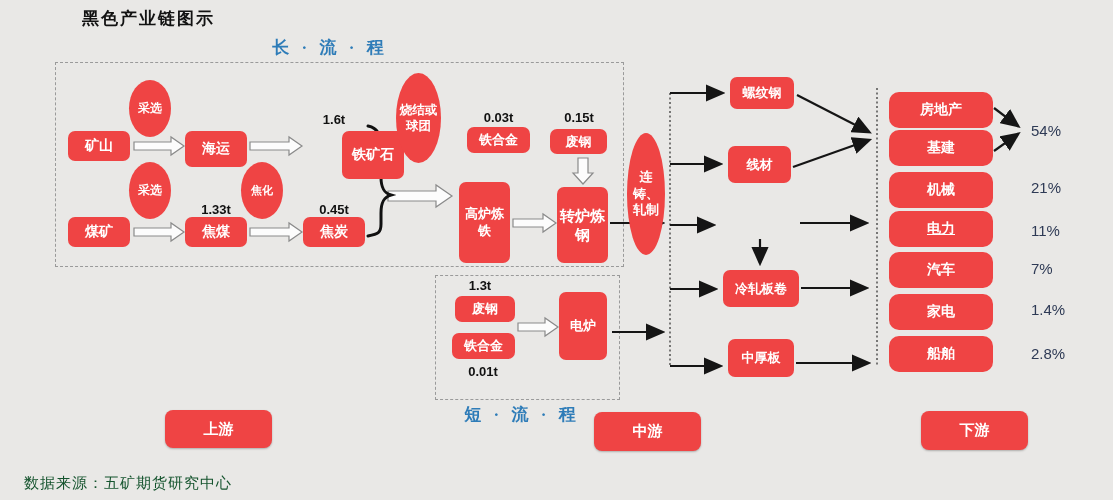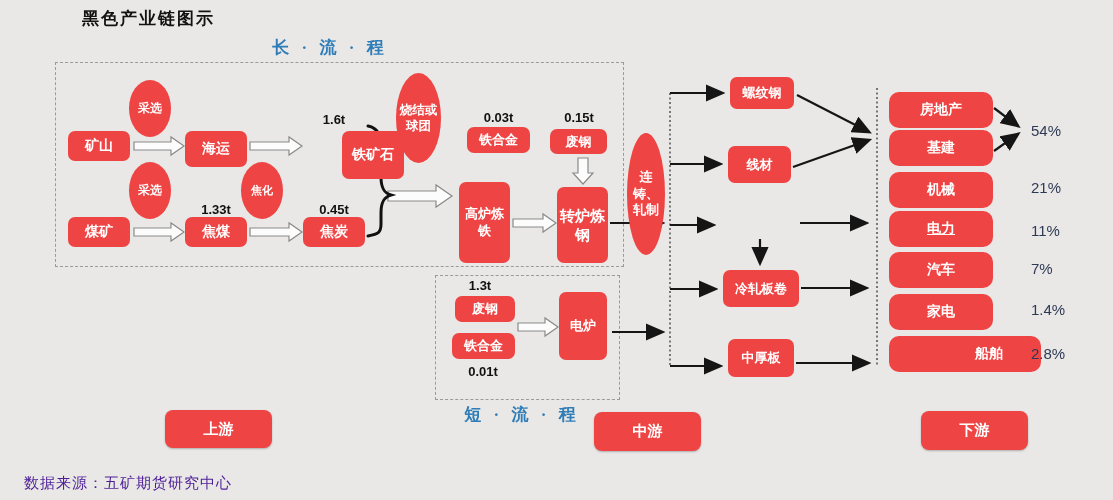--- a/index.html
+++ b/index.html
@@ -9,21 +9,21 @@
   .title{font-size:17px;font-weight:bold;color:#121212;letter-spacing:2px;}
   .proc-label{font-family:"Liberation Serif","DejaVu Serif",serif;font-size:17px;font-weight:bold;
     color:#2e7cb8;text-align:center;letter-spacing:4px;}
   .dashed-box{border:1px dashed #9a9a9a;}
   .rbox{background:#ef4444;color:#ffffff;font-weight:bold;display:flex;align-items:center;
     justify-content:center;border-radius:7px;font-size:14px;white-space:nowrap;text-align:center;}
   .roval{border-radius:50%;}
   .vert{white-space:normal;width:1.15em;word-break:break-all;line-height:1.3;text-align:center;}
   .qty{font-size:13px;font-weight:bold;color:#111111;text-align:center;}
   .pct{font-size:15px;color:#2e3a55;font-weight:500;}
-  .src{font-size:15px;color:#4c1d95;font-weight:500;letter-spacing:1px;}
+  .src{font-size:15px;color:#14532d;font-weight:500;letter-spacing:1px;}
   .stage-btn{border-radius:8px;font-size:15px;box-shadow:0 1px 2px rgba(0,0,0,.25);}
   svg{position:absolute;left:0;top:0;}
 </style>
 </head>
 <body>
 
 <div id="stage">
 
   <div class="abs title" style="left:82px;top:7px;">黑色产业链图示</div>
   <div class="abs proc-label" style="left:255px;top:36px;width:150px;">长 · 流 · 程</div>
@@ -111,21 +111,21 @@
   <div class="abs rbox" style="left:728px;top:146px;width:63px;height:37px;font-size:13px;">线材</div>
   <div class="abs rbox" style="left:728px;top:339px;width:66px;height:38px;font-size:13px;">中厚板</div>
   <div class="abs rbox" style="left:723px;top:270px;width:76px;height:37px;font-size:13px;">冷轧板卷</div>
 
   <div class="abs rbox" style="left:889px;top:92px;width:104px;height:36px;border-radius:10px;">房地产</div>
   <div class="abs rbox" style="left:889px;top:130px;width:104px;height:36px;border-radius:10px;">基建</div>
   <div class="abs rbox" style="left:889px;top:172px;width:104px;height:36px;border-radius:10px;">机械</div>
   <div class="abs rbox" style="left:889px;top:211px;width:104px;height:36px;border-radius:10px;text-decoration:underline;">电力</div>
   <div class="abs rbox" style="left:889px;top:252px;width:104px;height:36px;border-radius:10px;">汽车</div>
   <div class="abs rbox" style="left:889px;top:294px;width:104px;height:36px;border-radius:10px;">家电</div>
-  <div class="abs rbox" style="left:889px;top:336px;width:104px;height:36px;border-radius:10px;padding-left:48px;">船舶</div>
+  <div class="abs rbox" style="left:889px;top:336px;width:104px;height:36px;border-radius:10px;">船舶</div>
 
   <div class="abs pct" style="left:1031px;top:122px;">54%</div>
   <div class="abs pct" style="left:1031px;top:179px;">21%</div>
   <div class="abs pct" style="left:1031px;top:222px;">11%</div>
   <div class="abs pct" style="left:1031px;top:260px;">7%</div>
   <div class="abs pct" style="left:1031px;top:301px;">1.4%</div>
   <div class="abs pct" style="left:1031px;top:345px;">2.8%</div>
 
   <div class="abs rbox stage-btn" style="left:165px;top:410px;width:107px;height:38px;">上游</div>
   <div class="abs rbox stage-btn" style="left:594px;top:412px;width:107px;height:39px;">中游</div>

